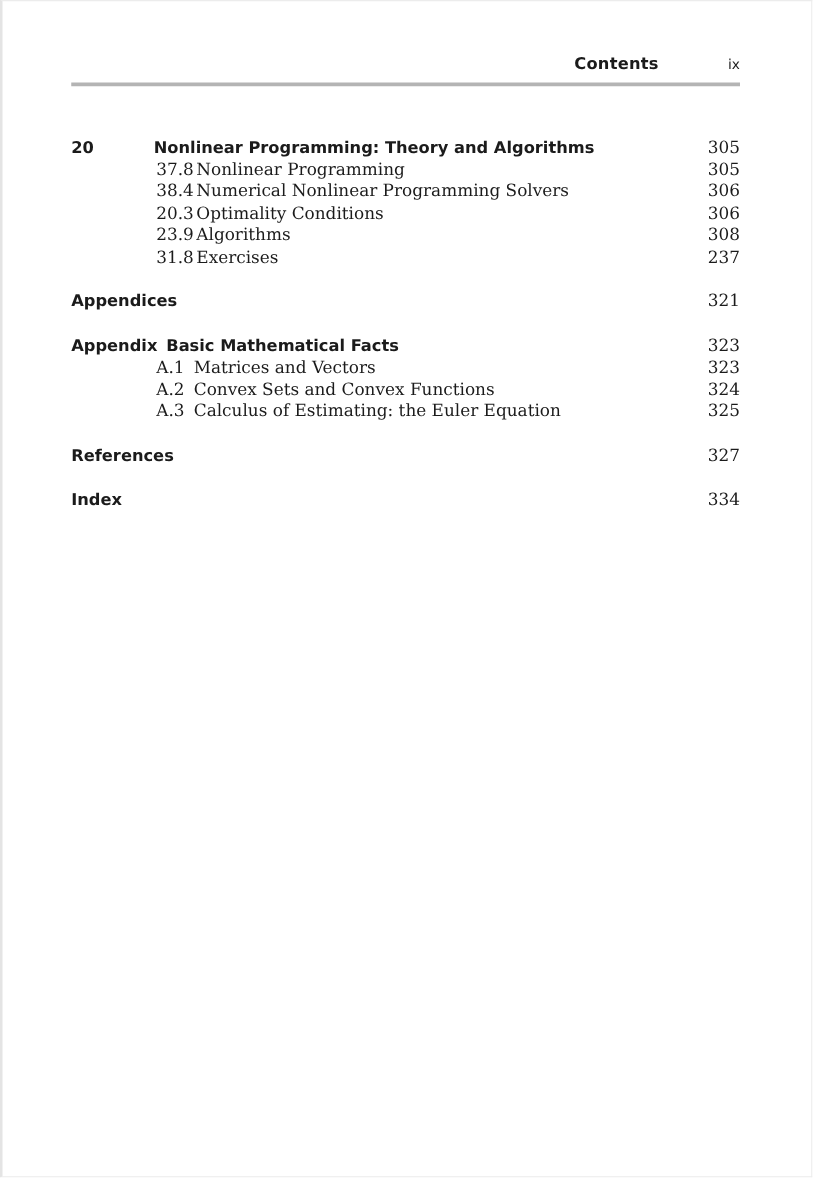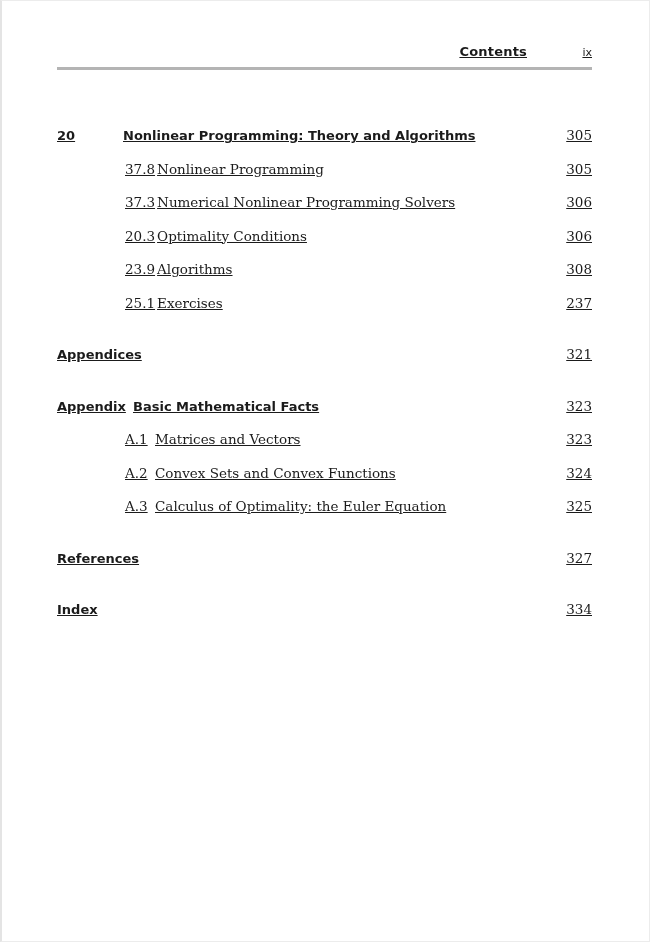--- a/index.html
+++ b/index.html
@@ -11,21 +11,20 @@
     position: relative;
     width: 650px;
     height: 942px;
     box-sizing: border-box;
     background: #ffffff;
     border: 1px solid #ececec;
     border-left: 2px solid #e4e4e4;
     overflow: hidden;
     font-family: "DejaVu Serif", serif;
     color: #1b1b1b;
-    text-decoration: underline;
   }
   .content {
     padding: 44px 57px 0 55px;
   }
   
   .running-header {
     display: flex;
     justify-content: flex-end;
     align-items: baseline;
     line-height: 14px;
@@ -82,21 +81,20 @@
   }
   .section-row {
     padding-left: 68px;
   }
   .section-row .label {
     min-width: 28px;
     padding-right: 2px;
   }
   .row-title {
     flex: 0 1 auto;
-    margin-top: 16px;
   }
   .page-col {
     margin-left: auto;
     flex: 0 0 auto;
     font-family: "DejaVu Serif", serif;
     font-weight: normal;
     font-size: 13.5px;
     text-align: right;
   }
 </style>
@@ -119,36 +117,36 @@
           <span class="label chapter-label">20</span>
           <span class="row-title">Nonlinear Programming: Theory and Algorithms</span>
           <span class="page-col">305</span>
         </div>
         <div class="toc-row section-row">
           <span class="label">37.8</span>
           <span class="row-title">Nonlinear Programming</span>
           <span class="page-col">305</span>
         </div>
         <div class="toc-row section-row">
-          <span class="label">37.3</span>
+          <span class="label">38.4</span>
           <span class="row-title">Numerical Nonlinear Programming Solvers</span>
           <span class="page-col">306</span>
         </div>
         <div class="toc-row section-row">
           <span class="label">20.3</span>
           <span class="row-title">Optimality Conditions</span>
           <span class="page-col">306</span>
         </div>
         <div class="toc-row section-row">
           <span class="label">23.9</span>
           <span class="row-title">Algorithms</span>
           <span class="page-col">308</span>
         </div>
         <div class="toc-row section-row">
-          <span class="label">25.1</span>
+          <span class="label">31.8</span>
           <span class="row-title">Exercises</span>
           <span class="page-col">237</span>
         </div>
       </div>
 
       <div class="toc-block">
         <div class="toc-row bold-row">
           <span class="row-title">Appendices</span>
           <span class="page-col">321</span>
         </div>
@@ -165,21 +163,21 @@
           <span class="row-title">Matrices and Vectors</span>
           <span class="page-col">323</span>
         </div>
         <div class="toc-row section-row">
           <span class="label">A.2</span>
           <span class="row-title">Convex Sets and Convex Functions</span>
           <span class="page-col">324</span>
         </div>
         <div class="toc-row section-row">
           <span class="label">A.3</span>
-          <span class="row-title">Calculus of Optimality: the Euler Equation</span>
+          <span class="row-title">Calculus of Estimating: the Euler Equation</span>
           <span class="page-col">325</span>
         </div>
       </div>
 
       <div class="toc-block">
         <div class="toc-row bold-row">
           <span class="row-title">References</span>
           <span class="page-col">327</span>
         </div>
       </div>

